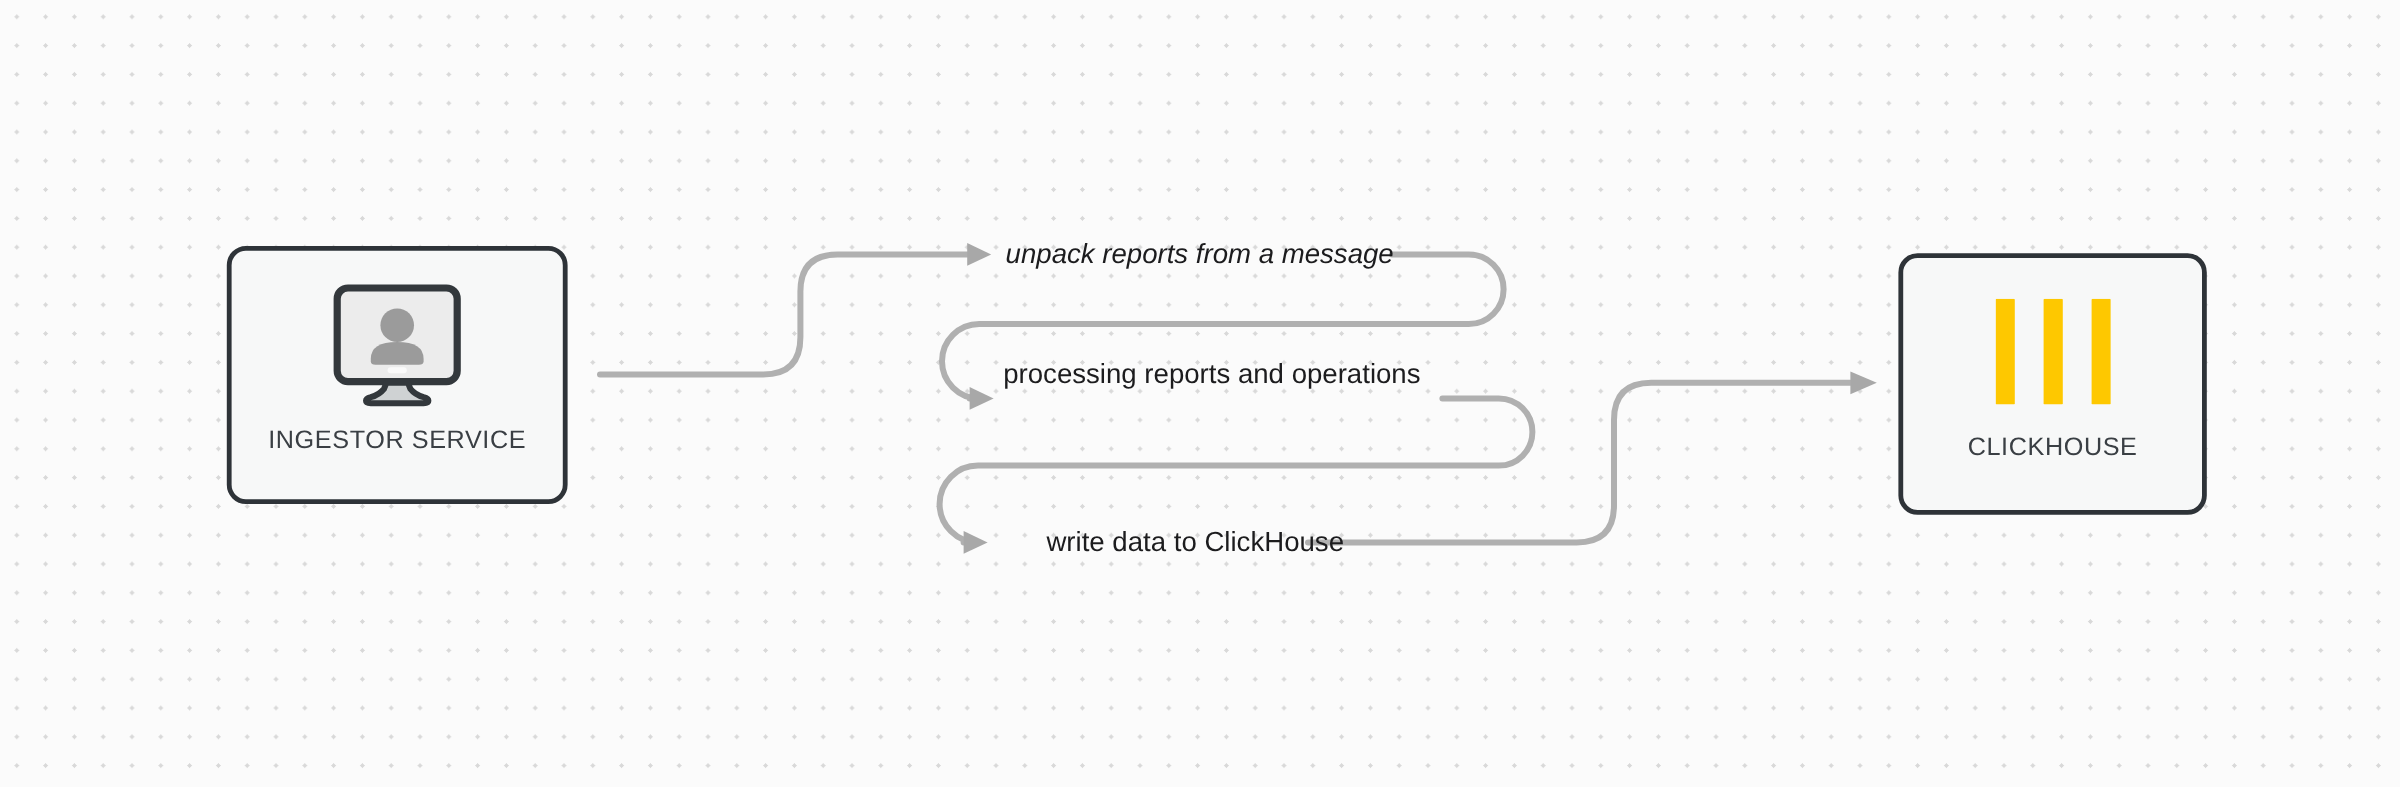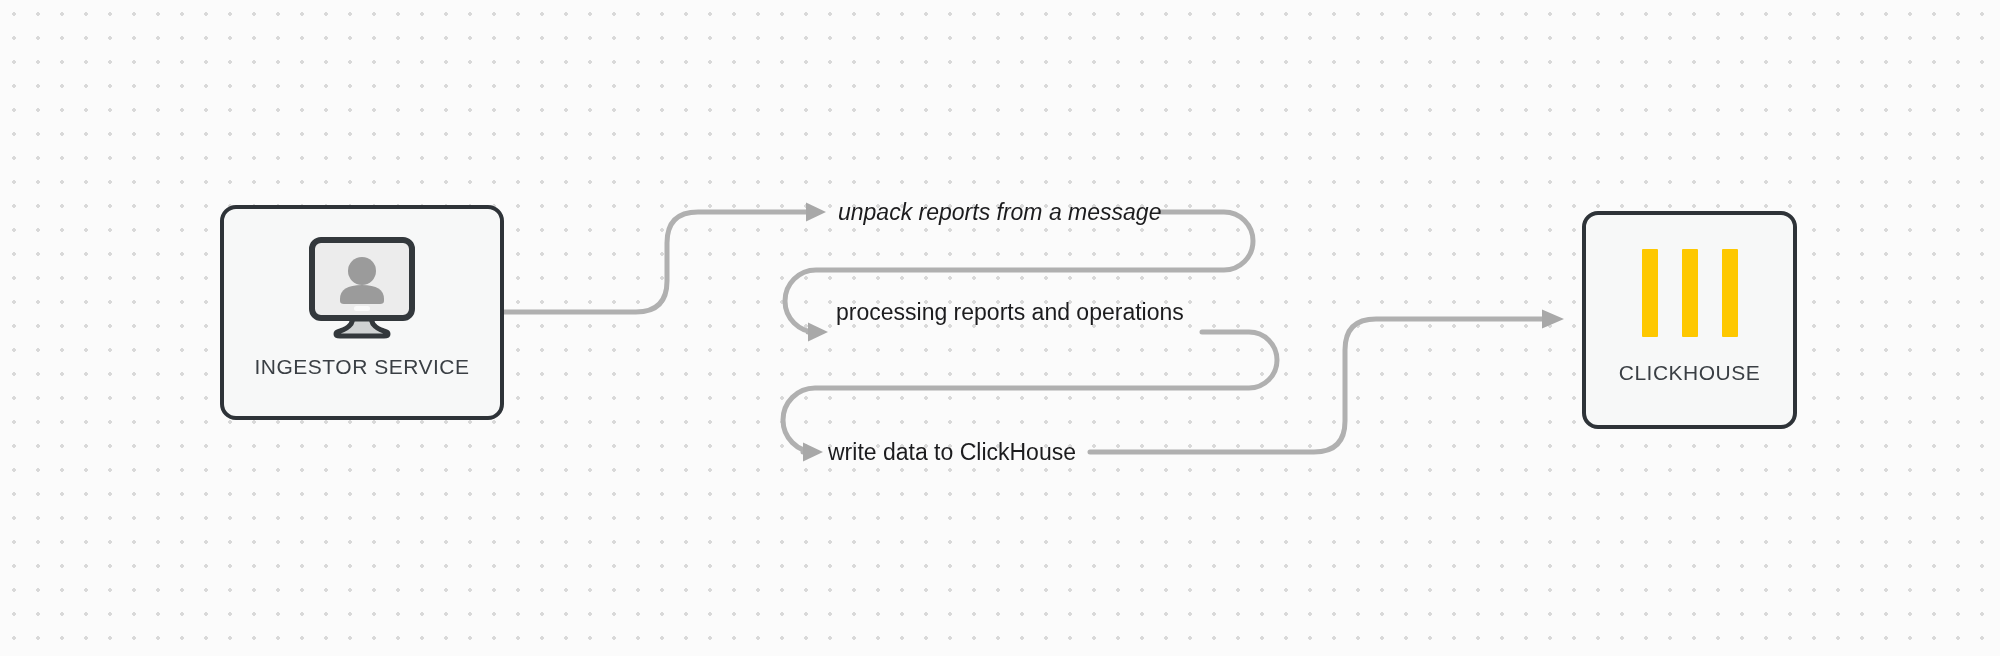--- a/index.html
+++ b/index.html
@@ -38,51 +38,51 @@
     position: absolute;
     box-sizing: border-box;
     background: #f7f8f8;
     border: 4px solid #2e3338;
     border-radius: 16px;
     display: flex;
     flex-direction: column;
     align-items: center;
   }
   .node-ingestor {
-    left: 220px;
+    left: 189px;
     top: 205px;
     width: 284px;
     height: 215px;
     padding-top: 26px;
     gap: 14px;
   }
   .node-clickhouse {
     left: 1582px;
     top: 211px;
-    width: 215px;
+    width: 257px;
     height: 218px;
     padding-top: 34px;
     gap: 24px;
   }
   .node-label {
     font-size: 21px;
     letter-spacing: 0.5px;
     color: #3a3f44;
     white-space: nowrap;
   }
   .step-label {
     position: absolute;
     transform: translateY(-50%);
     font-size: 23px;
     color: #1c1c1e;
     white-space: nowrap;
   }
   .step-1 { left: 838px; top: 212px; font-style: italic; }
   .step-2 { left: 836px; top: 312px; }
-  .step-3 { left: 828px; top: 452px; }
+  .step-3 { left: 872px; top: 452px; }
 </style>
 </head>
 <body>
 
 <div class="canvas">
 
   <svg class="connector-layer" viewBox="0 0 2000 656" xmlns="http://www.w3.org/2000/svg">
     <g>
       <path d="M 500 312 H 636 Q 667 312 667 281 V 243 Q 667 212 698 212 H 806"></path>
       <polygon points="806,202.5 826,212 806,221.5"></polygon>

